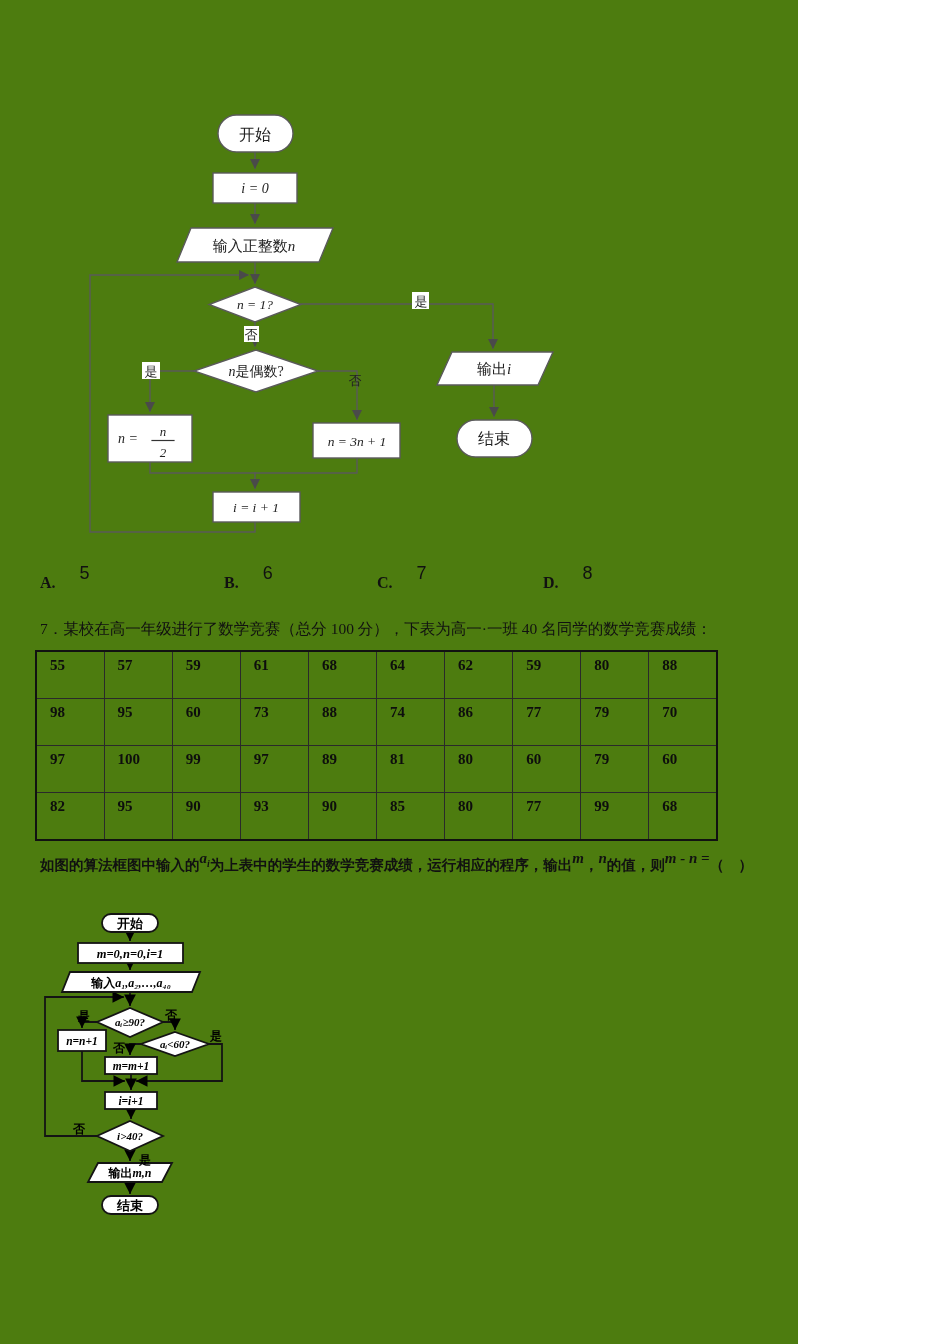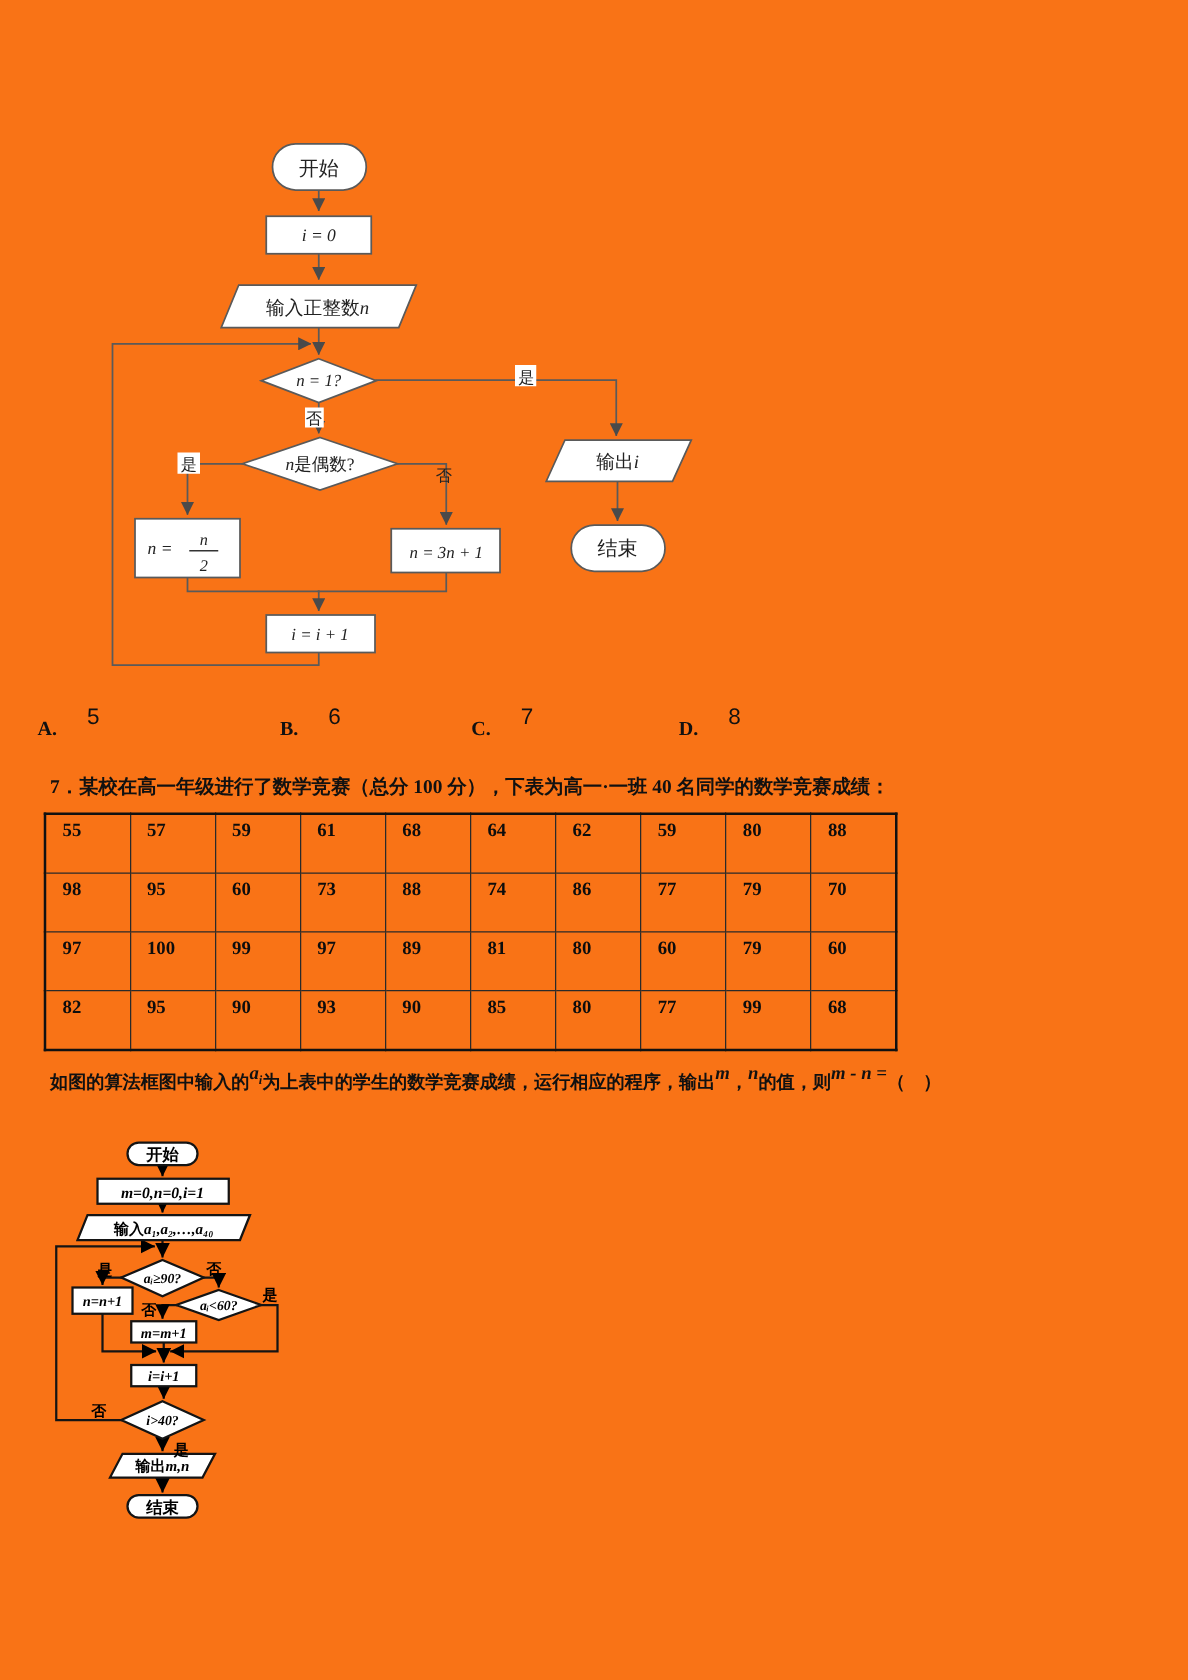--- a/index.html
+++ b/index.html
@@ -1,26 +1,26 @@
 <!DOCTYPE html>
 <html><head>
 <meta charset="utf-8">
 <style>
   html,body{margin:0;padding:0;background:#fff;}
-  .page{position:relative;width:950px;height:1344px;background:#f97316;overflow:hidden;
+  .page{position:relative;width:798px;height:1344px;background:#4d7c0f;overflow:hidden;
         font-family:"Liberation Serif","DejaVu Serif",serif;color:#111;}
   svg text{fill:#222;}
   .f1 text{font-family:"Liberation Serif","DejaVu Serif",serif;}
   .f2 text{font-family:"Liberation Serif","DejaVu Serif",serif;font-weight:bold;fill:#000;}
   .math{font-style:italic;}
   .answers{position:absolute;top:560px;left:0;width:950px;height:40px;}
   .opt{position:absolute;top:12px;font-weight:bold;font-size:16px;white-space:nowrap;}
   .opt .val{font-weight:normal;font-size:18px;position:relative;top:-9px;margin-left:24px;
             font-family:"Liberation Sans","DejaVu Sans",sans-serif;}
-  .q7{position:absolute;left:40px;top:619px;font-weight:bold;font-size:15.5px;white-space:nowrap;}
+  .q7{position:absolute;left:40px;top:619px;font-weight:normal;font-size:15.5px;white-space:nowrap;}
   table.scores{position:absolute;left:35px;top:650px;width:683px;border-collapse:collapse;
                table-layout:fixed;border:2px solid #111;}
   table.scores td{border:1px solid #2a2a2a;height:41px;padding:5px 0 0 13px;vertical-align:top;
                   font-weight:bold;font-size:15px;color:#0d0d0d;}
   .para{position:absolute;left:40px;top:856px;font-weight:bold;font-size:14.5px;white-space:nowrap;}
   .para .sup{position:relative;top:-7px;font-weight:bold;font-style:italic;font-size:15px;}
   .para .sup sub{font-size:10px;font-style:italic;}
   .fc1{position:absolute;left:60px;top:105px;}
   .fc2{position:absolute;left:30px;top:905px;}
 </style>
@@ -81,21 +81,21 @@
       <text x="163" y="457" font-size="13" class="math">2</text>
       <text x="357" y="446" font-size="13.5" class="math">n = 3n + 1</text>
       <text x="256" y="512" font-size="13.5" class="math">i = i + 1</text>
       <text x="494" y="374" font-size="15"><tspan>输出</tspan><tspan class="math">i</tspan></text>
       <text x="494" y="444" font-size="16">结束</text>
     </g>
     <line x1="152" y1="440.5" x2="174" y2="440.5" stroke="#333" stroke-width="1.2"></line>
   </svg>
 
   <div class="answers">
-    <span class="opt" style="left:30px"><span>A.</span><span class="val">5</span></span>
+    <span class="opt" style="left:40px"><span>A.</span><span class="val">5</span></span>
     <span class="opt" style="left:224px"><span>B.</span><span class="val">6</span></span>
     <span class="opt" style="left:377px"><span>C.</span><span class="val">7</span></span>
     <span class="opt" style="left:543px"><span>D.</span><span class="val">8</span></span>
   </div>
 
   <div class="q7">7．某校在高一年级进行了数学竞赛（总分 100 分），下表为高一·一班 40 名同学的数学竞赛成绩：</div>
 
   <table class="scores">
     <tbody>
       <tr>

